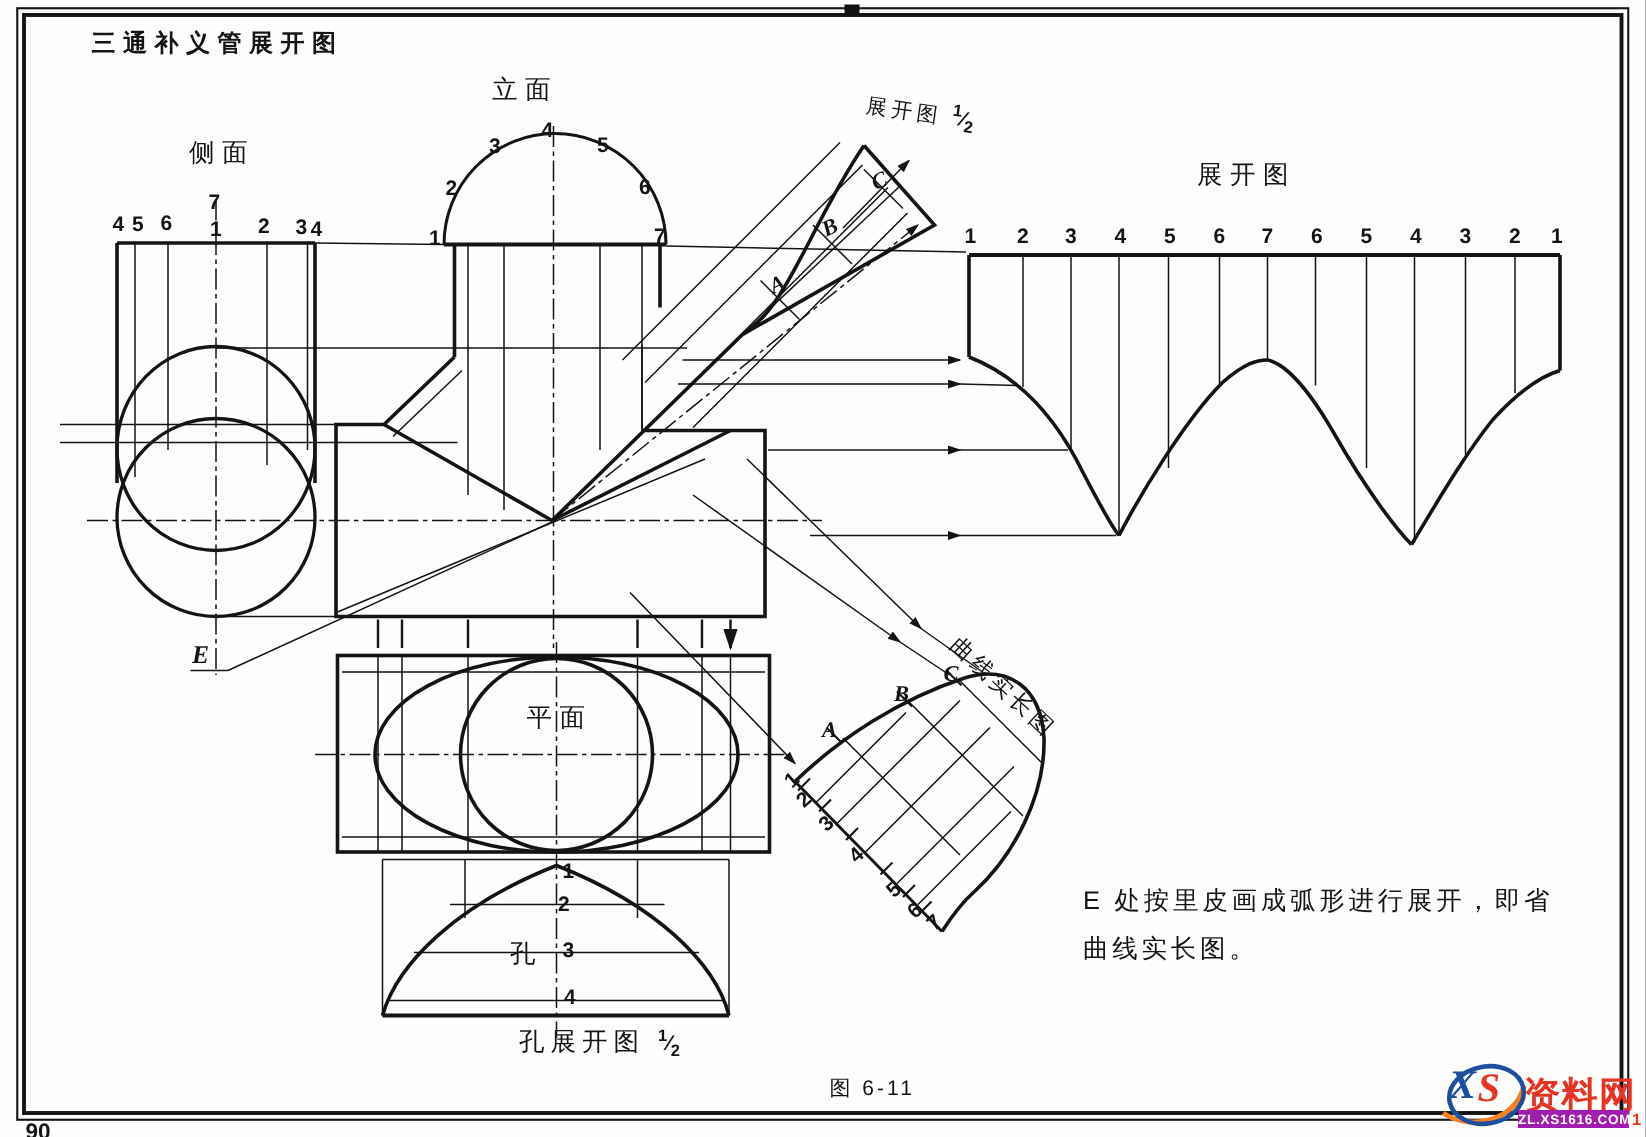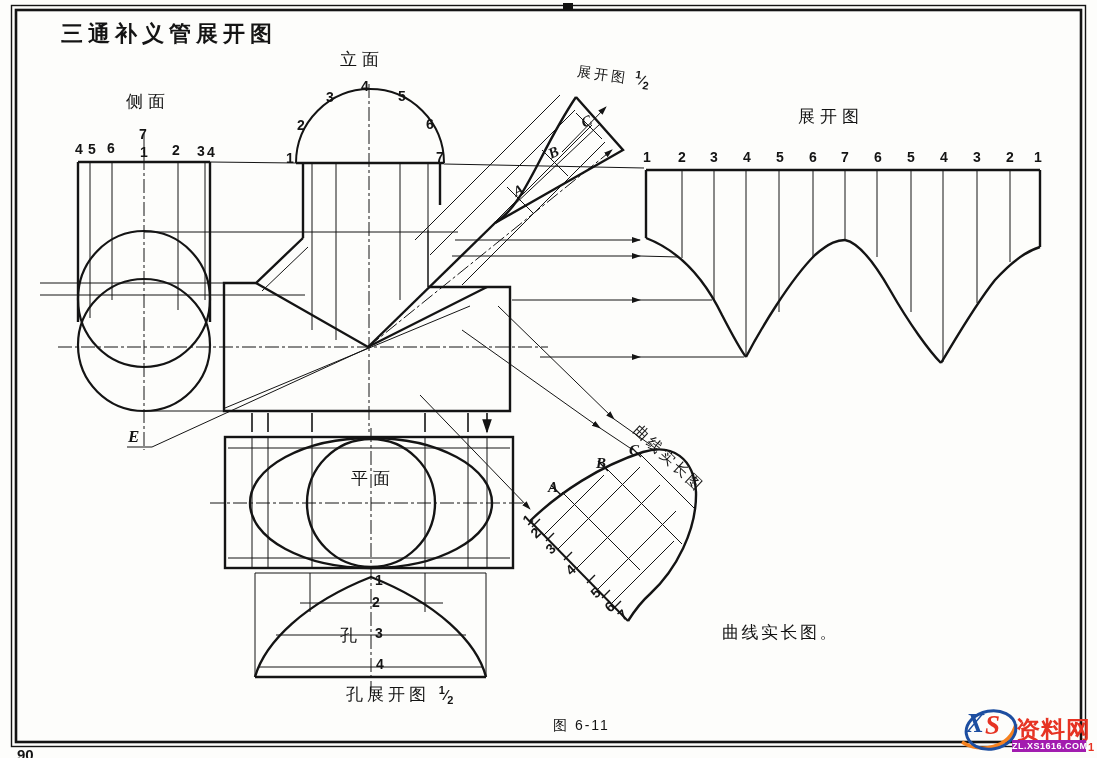--- a/index.html
+++ b/index.html
@@ -1,19 +1,19 @@
 <!DOCTYPE html>
 <html><head>
 <meta charset="utf-8">
 <style>
   html,body{margin:0;padding:0;background:#888;}
   .page{position:relative;width:1097px;height:758px;background:#fdfdfb;overflow:hidden;
         font-family:"Liberation Sans",sans-serif;color:#141414;}
   svg.draw{position:absolute;left:0;top:0;}
-  .title{position:absolute;left:61px;top:19px;font-size:22px;font-weight:bold;letter-spacing:5px;white-space:nowrap;}
+  .title{position:absolute;left:61px;top:19px;font-size:16px;font-weight:bold;letter-spacing:5px;white-space:nowrap;}
   .cjk{position:absolute;font-size:17px;letter-spacing:5px;white-space:nowrap;}
   .lbl{position:absolute;font-weight:bold;font-size:14px;line-height:1;white-space:nowrap;}
   .ser{font-family:"Liberation Serif",serif;font-style:italic;font-weight:bold;font-size:15px;}
   .rot{transform-origin:0 0;}
   .tl-label{position:absolute;left:642px;top:421px;font-size:15px;letter-spacing:3px;white-space:nowrap;
             transform:rotate(43deg);transform-origin:0 0;}
   .branch-cap{position:absolute;left:579px;top:60px;font-size:14px;letter-spacing:3px;white-space:nowrap;
               transform:rotate(8deg);transform-origin:0 0;}
   .hole-cap{position:absolute;left:346px;top:683px;font-size:17px;letter-spacing:4px;white-space:nowrap;}
   .frac{font-weight:bold;font-size:14px;letter-spacing:0;}
@@ -145,38 +145,39 @@
         <path d="M144,133 V450"></path>
         <path d="M371,428 V692"></path>
         <path d="M210,503 H527"></path>
         <path d="M368,347 L612,150" marker-end="url(#ar)"></path>
       </g>
     </g>
   </svg>
 
   <div class="title">三通补义管展开图</div>
   <div class="cjk" style="left:126px;top:90px">侧面</div>
-  <div class="cjk" style="left:340px;top:48px">立面</div>
+  <div class="cjk" style="left:328px;top:48px">立面</div>
   <div class="cjk" style="left:351px;top:467px">平面</div>
   <div class="cjk" style="left:798px;top:105px">展开图</div>
   <div class="cjk" style="left:340px;top:624px;letter-spacing:0">孔</div>
 
   <div class="branch-cap">
     <span>展开图</span>
     <span class="frac"><sup>1</sup><span>⁄</span><sub>2</sub></span>
   </div>
 
   <div class="hole-cap">
     <span>孔展开图</span>
     <span class="frac"><sup>1</sup><span>⁄</span><sub>2</sub></span>
   </div>
 
   <div class="tl-label">曲线实长图</div>
   <div class="e-label ser">E</div>
 
+  <div class="note-line" style="left:722px;top:589px">E 处按里皮画成弧形进行展开，即省</div>
   <div class="note-line" style="left:722px;top:621px">曲线实长图。</div>
 
   <div class="figno">图 6-11</div>
   <div class="pageno">90</div>
   <div class="artifact"></div>
 
   <div id="labels">
       <span class="lbl" style="left: 75px; top: 142px;">4</span>
       <span class="lbl" style="left: 88px; top: 142px;">5</span>
       <span class="lbl" style="left: 107px; top: 141px;">6</span>

